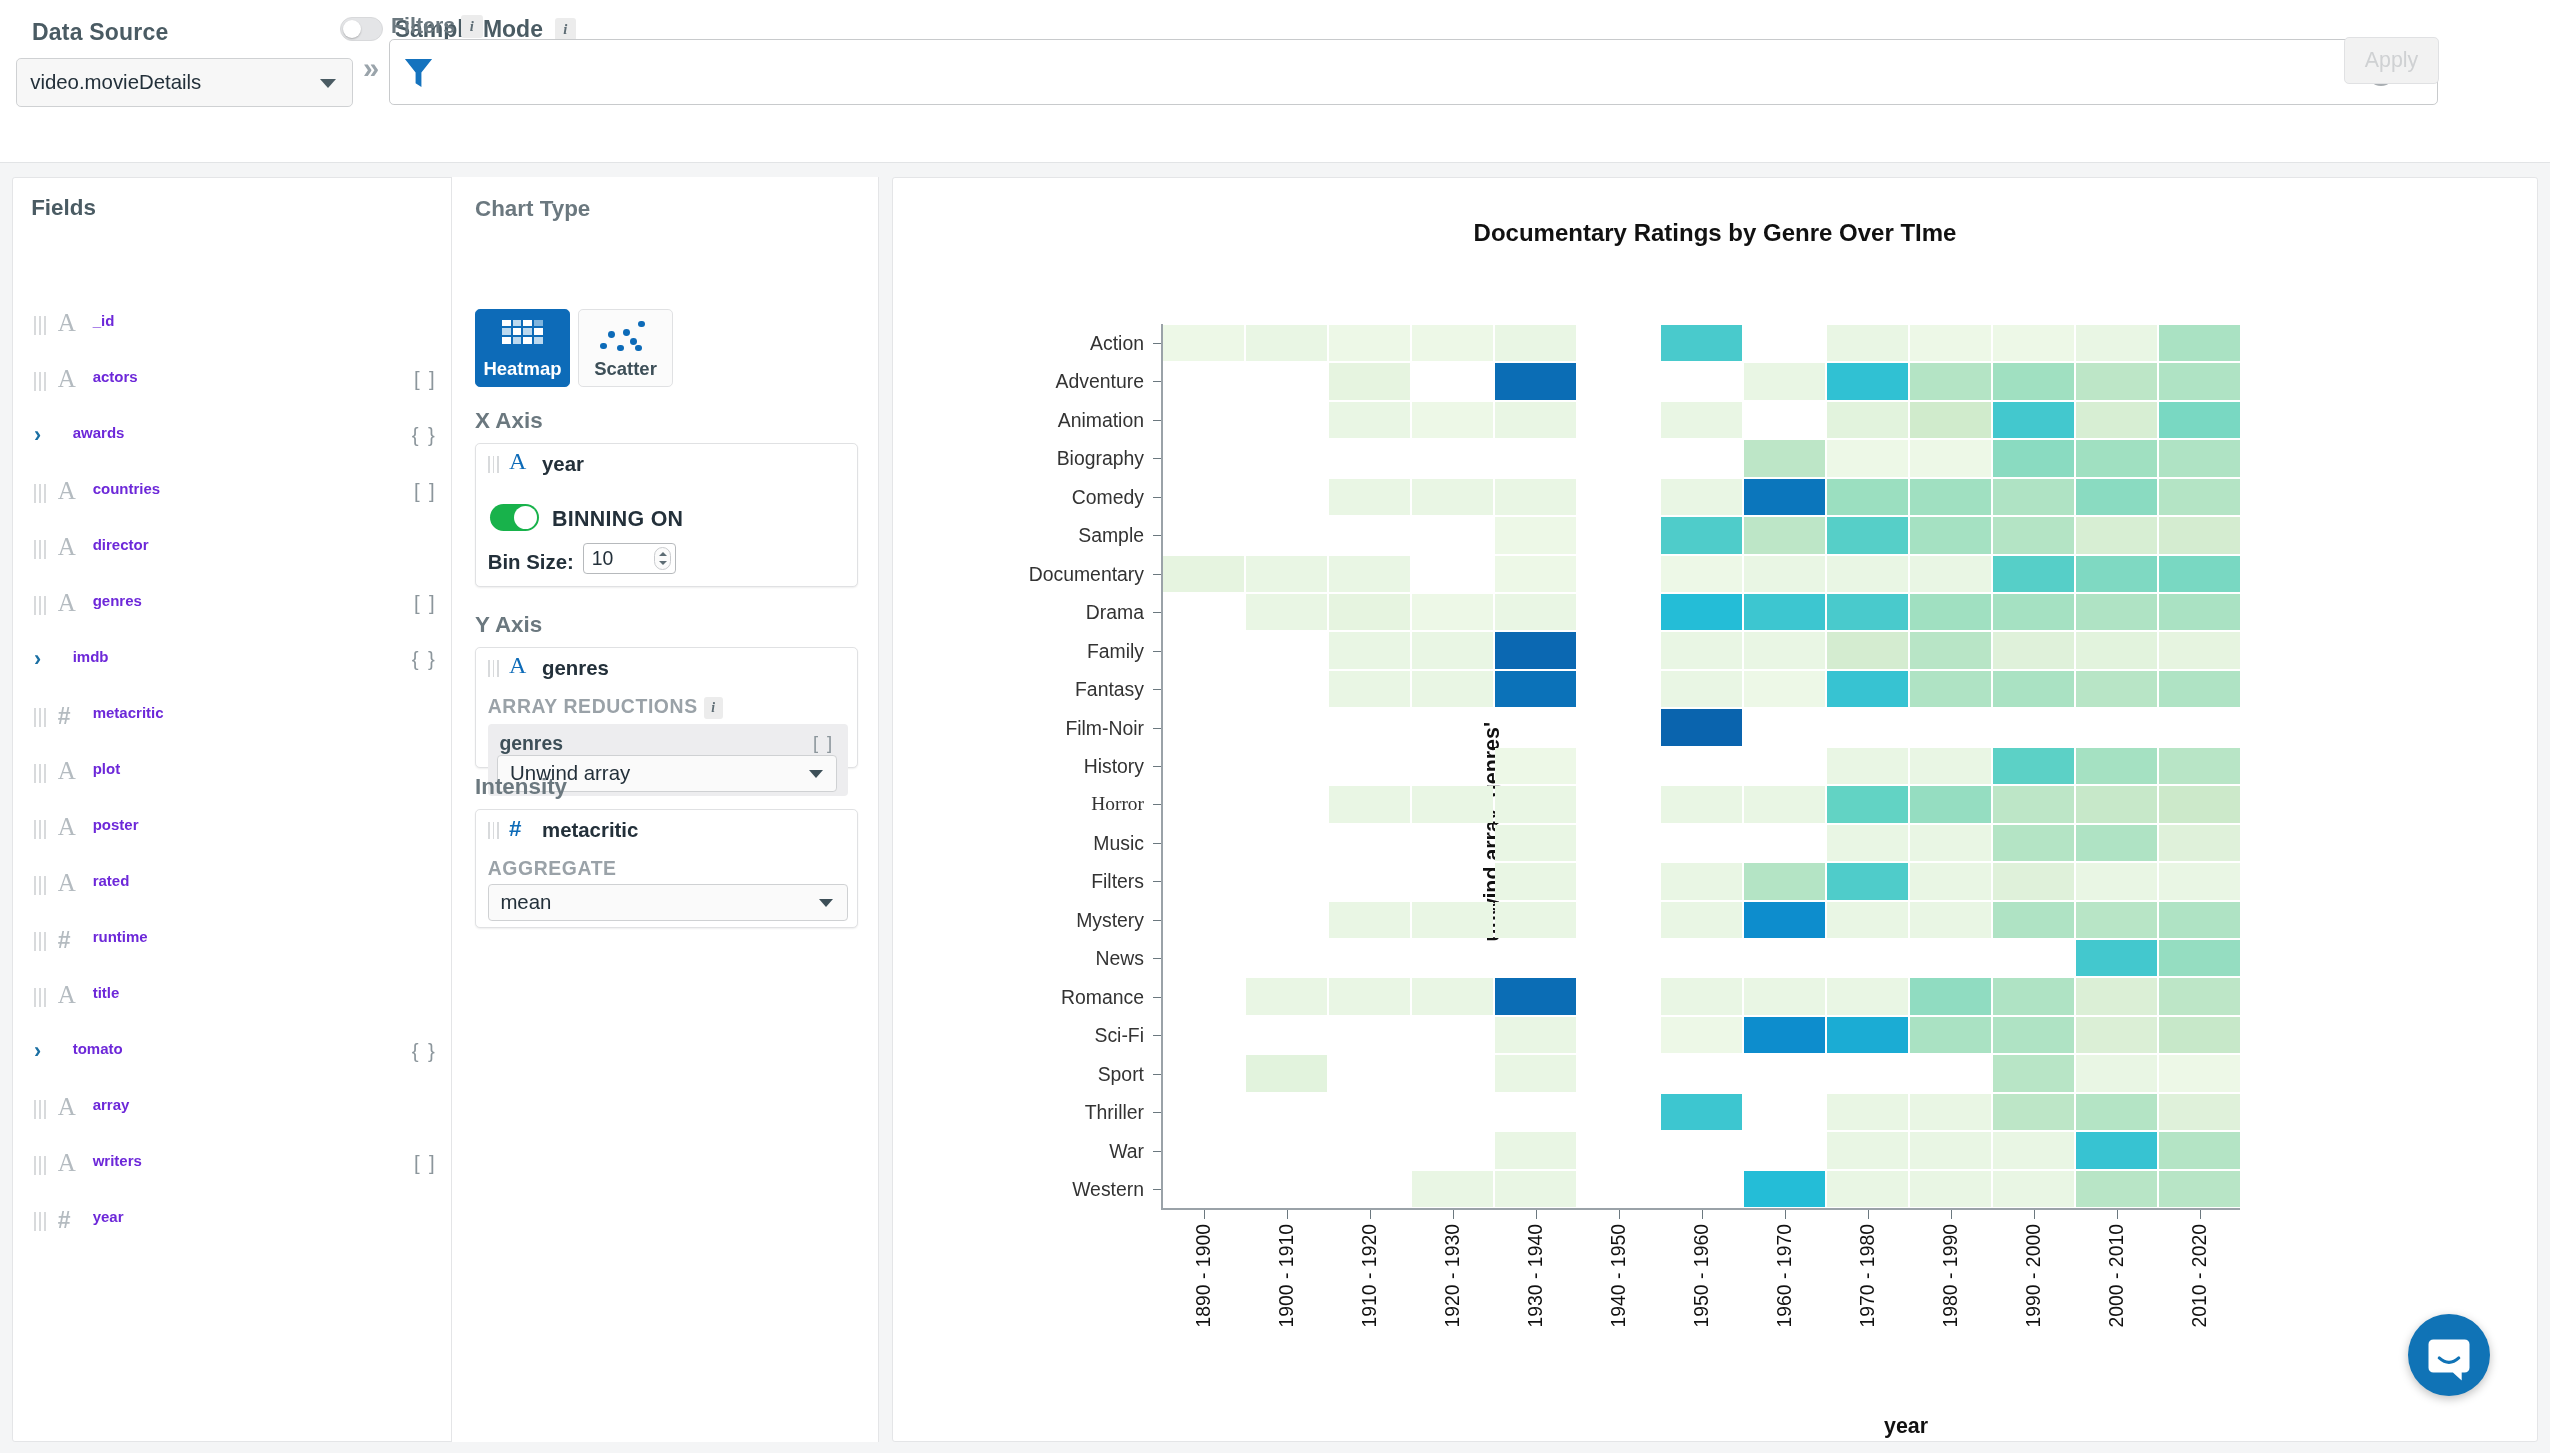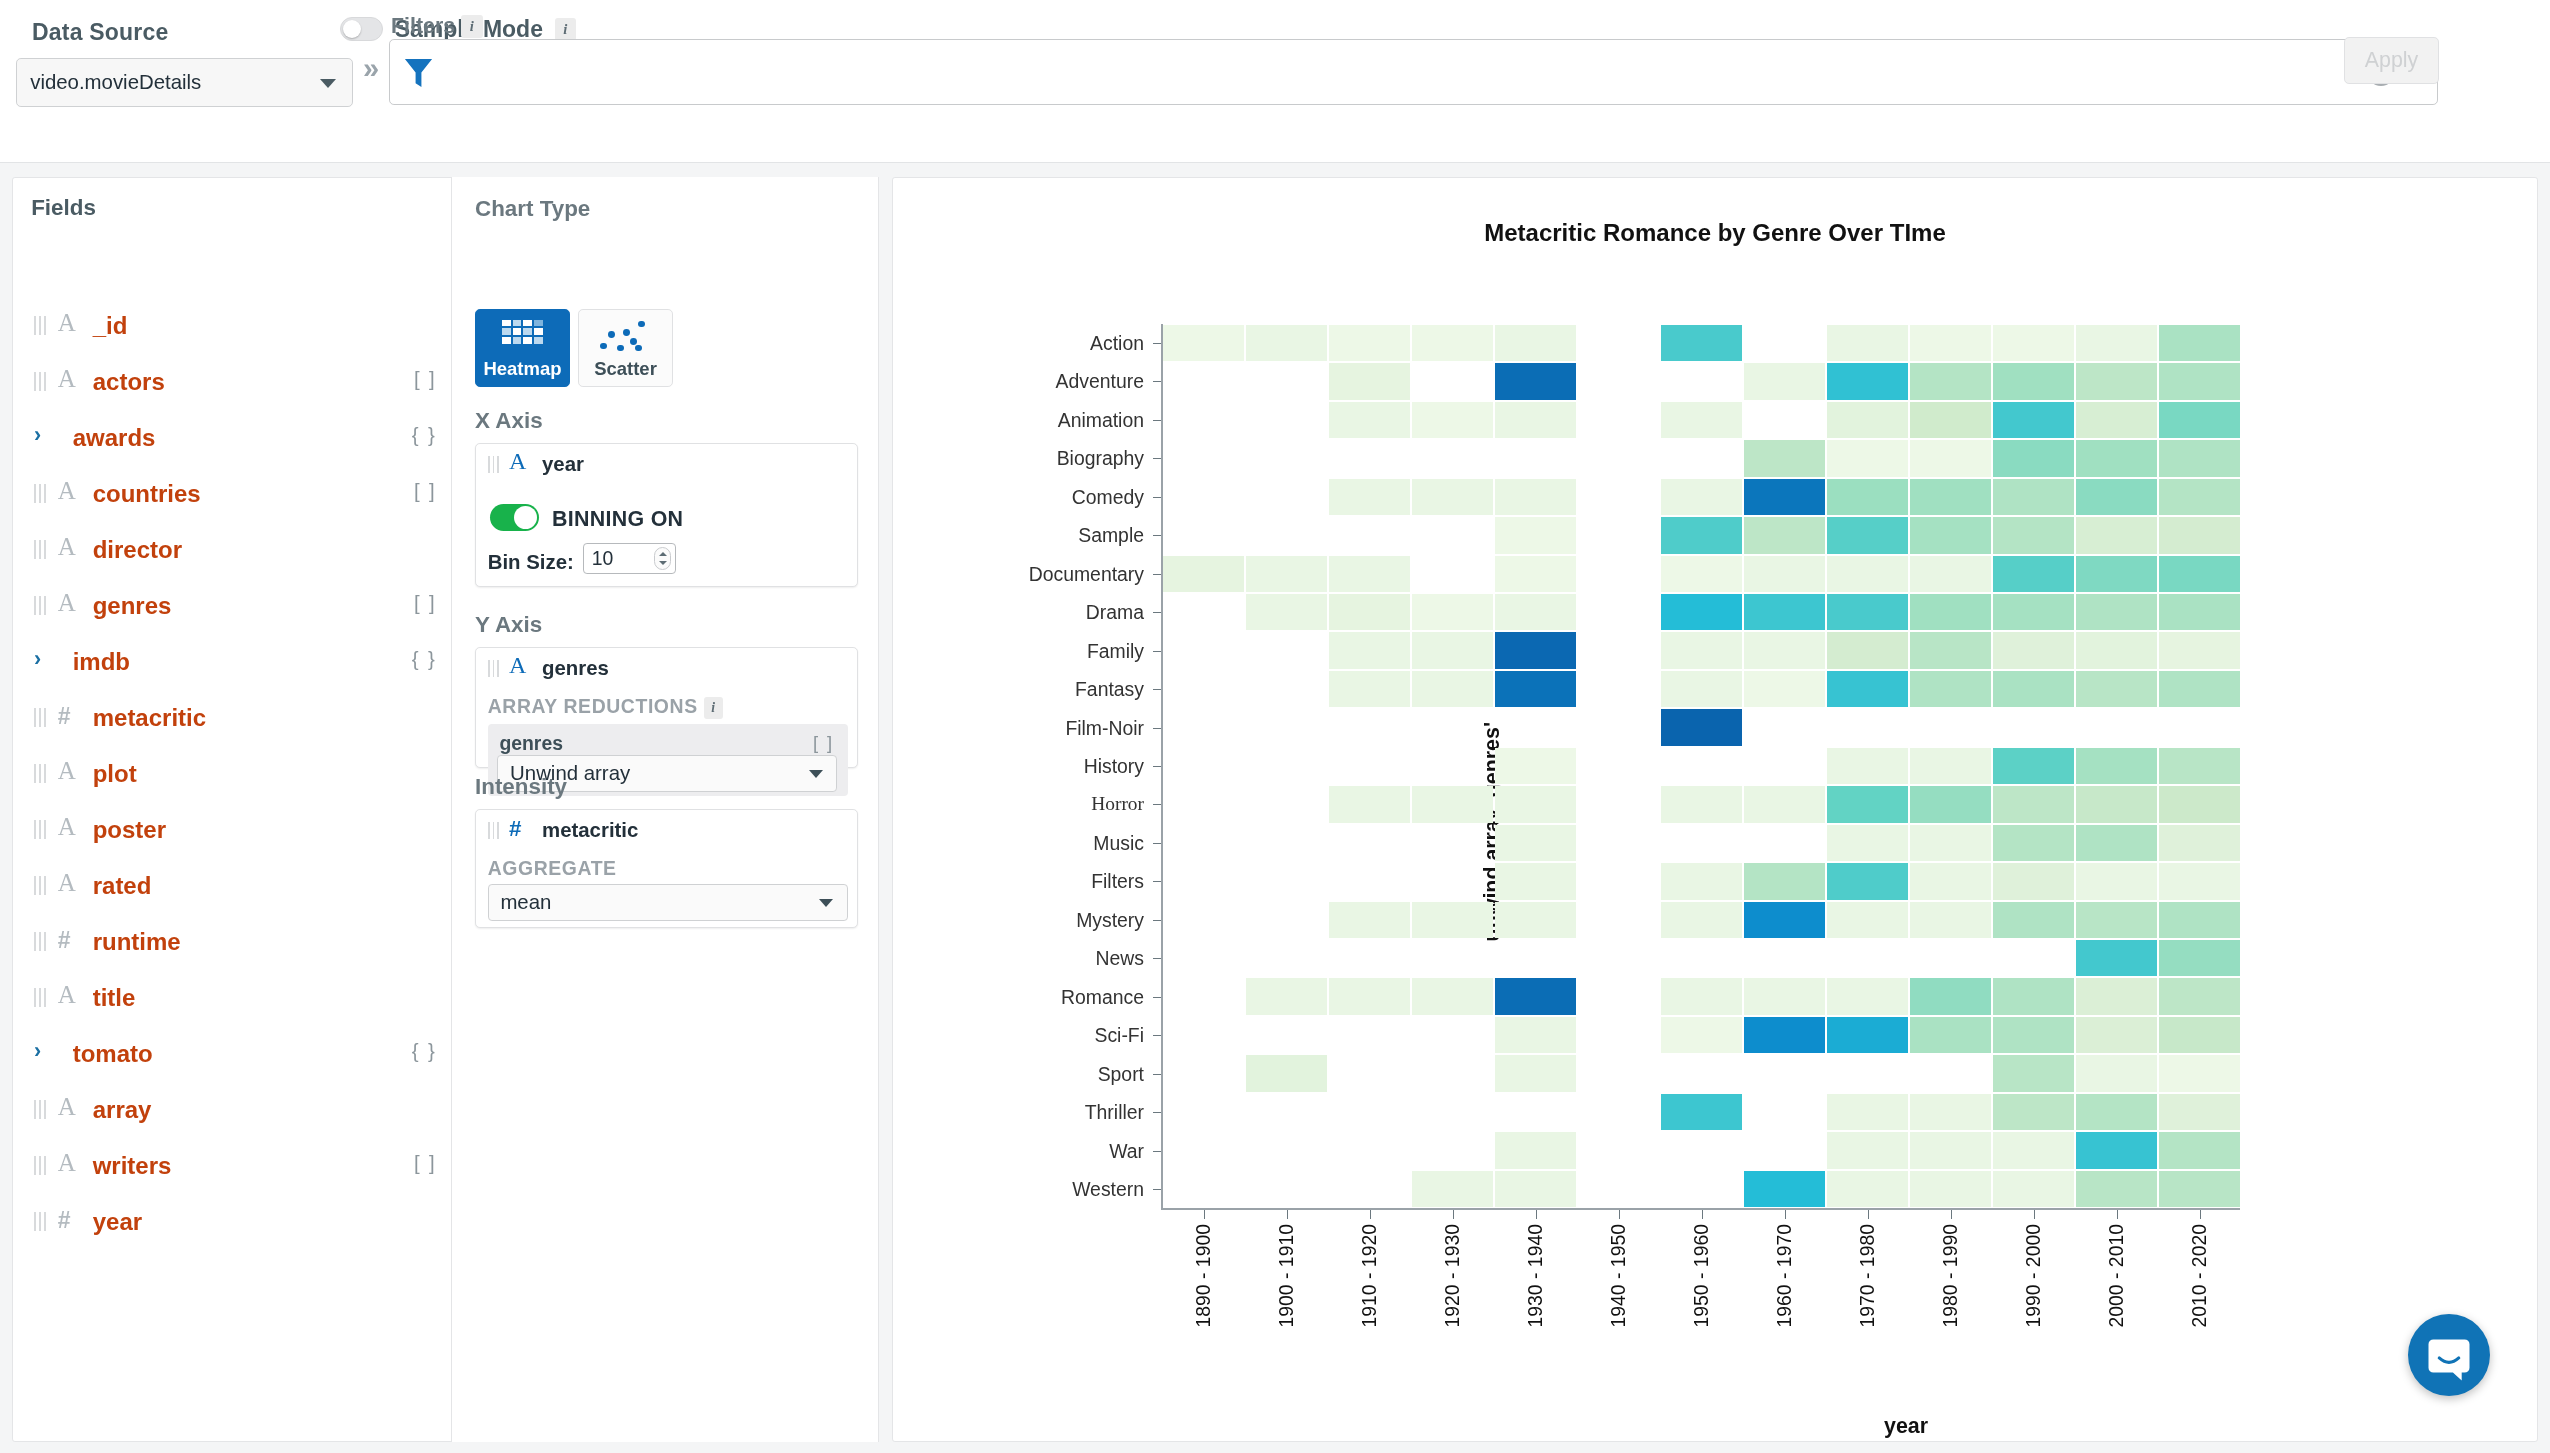--- a/index.html
+++ b/index.html
@@ -82,21 +82,21 @@
   .fbars{
     position:absolute; left:21.4px; top:18.5px; width:15.6px; height:19.4px;
   }
   .fbars span{ position:absolute; top:0; width:1.9px; height:19.4px; background:#d8dadc;}
   .ftype{
     position:absolute; left:45px; top:11.7px; font-size:25px; color:#b4bbc0;
     font-family:"Liberation Serif", serif;
   }
   .ftype.hash{ font-family:"Liberation Sans", sans-serif; font-weight:bold; font-size:23px; top:13.6px;}
   .farrow{ position:absolute; left:21.4px; top:13.6px; font-size:21.4px; color:#1a6fa3; font-weight:bold;}
-  .fname{ position:absolute; left:80px; top:14.6px; font-size:24px; font-weight:bold; color:#c2410c;}
+  .fname{ position:absolute; left:80px; top:14.6px; font-size:15px; font-weight:bold; color:#6d28d9;}
   .fname.noicon{ left:45px; }
   .fbadge{ position:absolute; right:23px; top:14.6px; font-size:20.4px; color:#8c969c; letter-spacing:1.9px;}
 
   
   .cfg-panel{
     position:absolute; left:451px; top:177px; width:428px; height:1265px;
     background:#fff; border-left:1px solid #e4e5e7; border-right:1px solid #e4e5e7;
   }
   .cfg-h{ font-size:22.4px; font-weight:bold; color:#6b787f; }
   .ct-title{ position:absolute; left:23px; top:19.4px; }
@@ -498,21 +498,21 @@
     </div>
     <div class="sub-lbl" style="top:47px">AGGREGATE</div>
     <div class="sel" style="left:11.7px;top:74px;width:360px">
       <span>mean</span>
       <span class="caret"></span>
     </div>
   </div>
 </div>
 
 <div class="chart-panel">
-  <div class="chart-title">Metacritic Romance by Genre Over TIme</div>
+  <div class="chart-title">Documentary Ratings by Genre Over TIme</div>
   <div class="ylabel">unwind array 'genres'</div>
   <div class="xlabel">year</div>
   <div class="axisline-l"></div>
   <div class="axisline-b"></div>
   <div class="plot" id="plotarea" style="width:1079px">
     <div class="hm" id="hmgrid">
         <div class="cell" style="background: rgb(237, 248, 231);"></div>
         <div class="cell" style="background: rgb(233, 246, 228);"></div>
         <div class="cell" style="background: rgb(237, 248, 231);"></div>
         <div class="cell" style="background: rgb(237, 248, 231);"></div>

